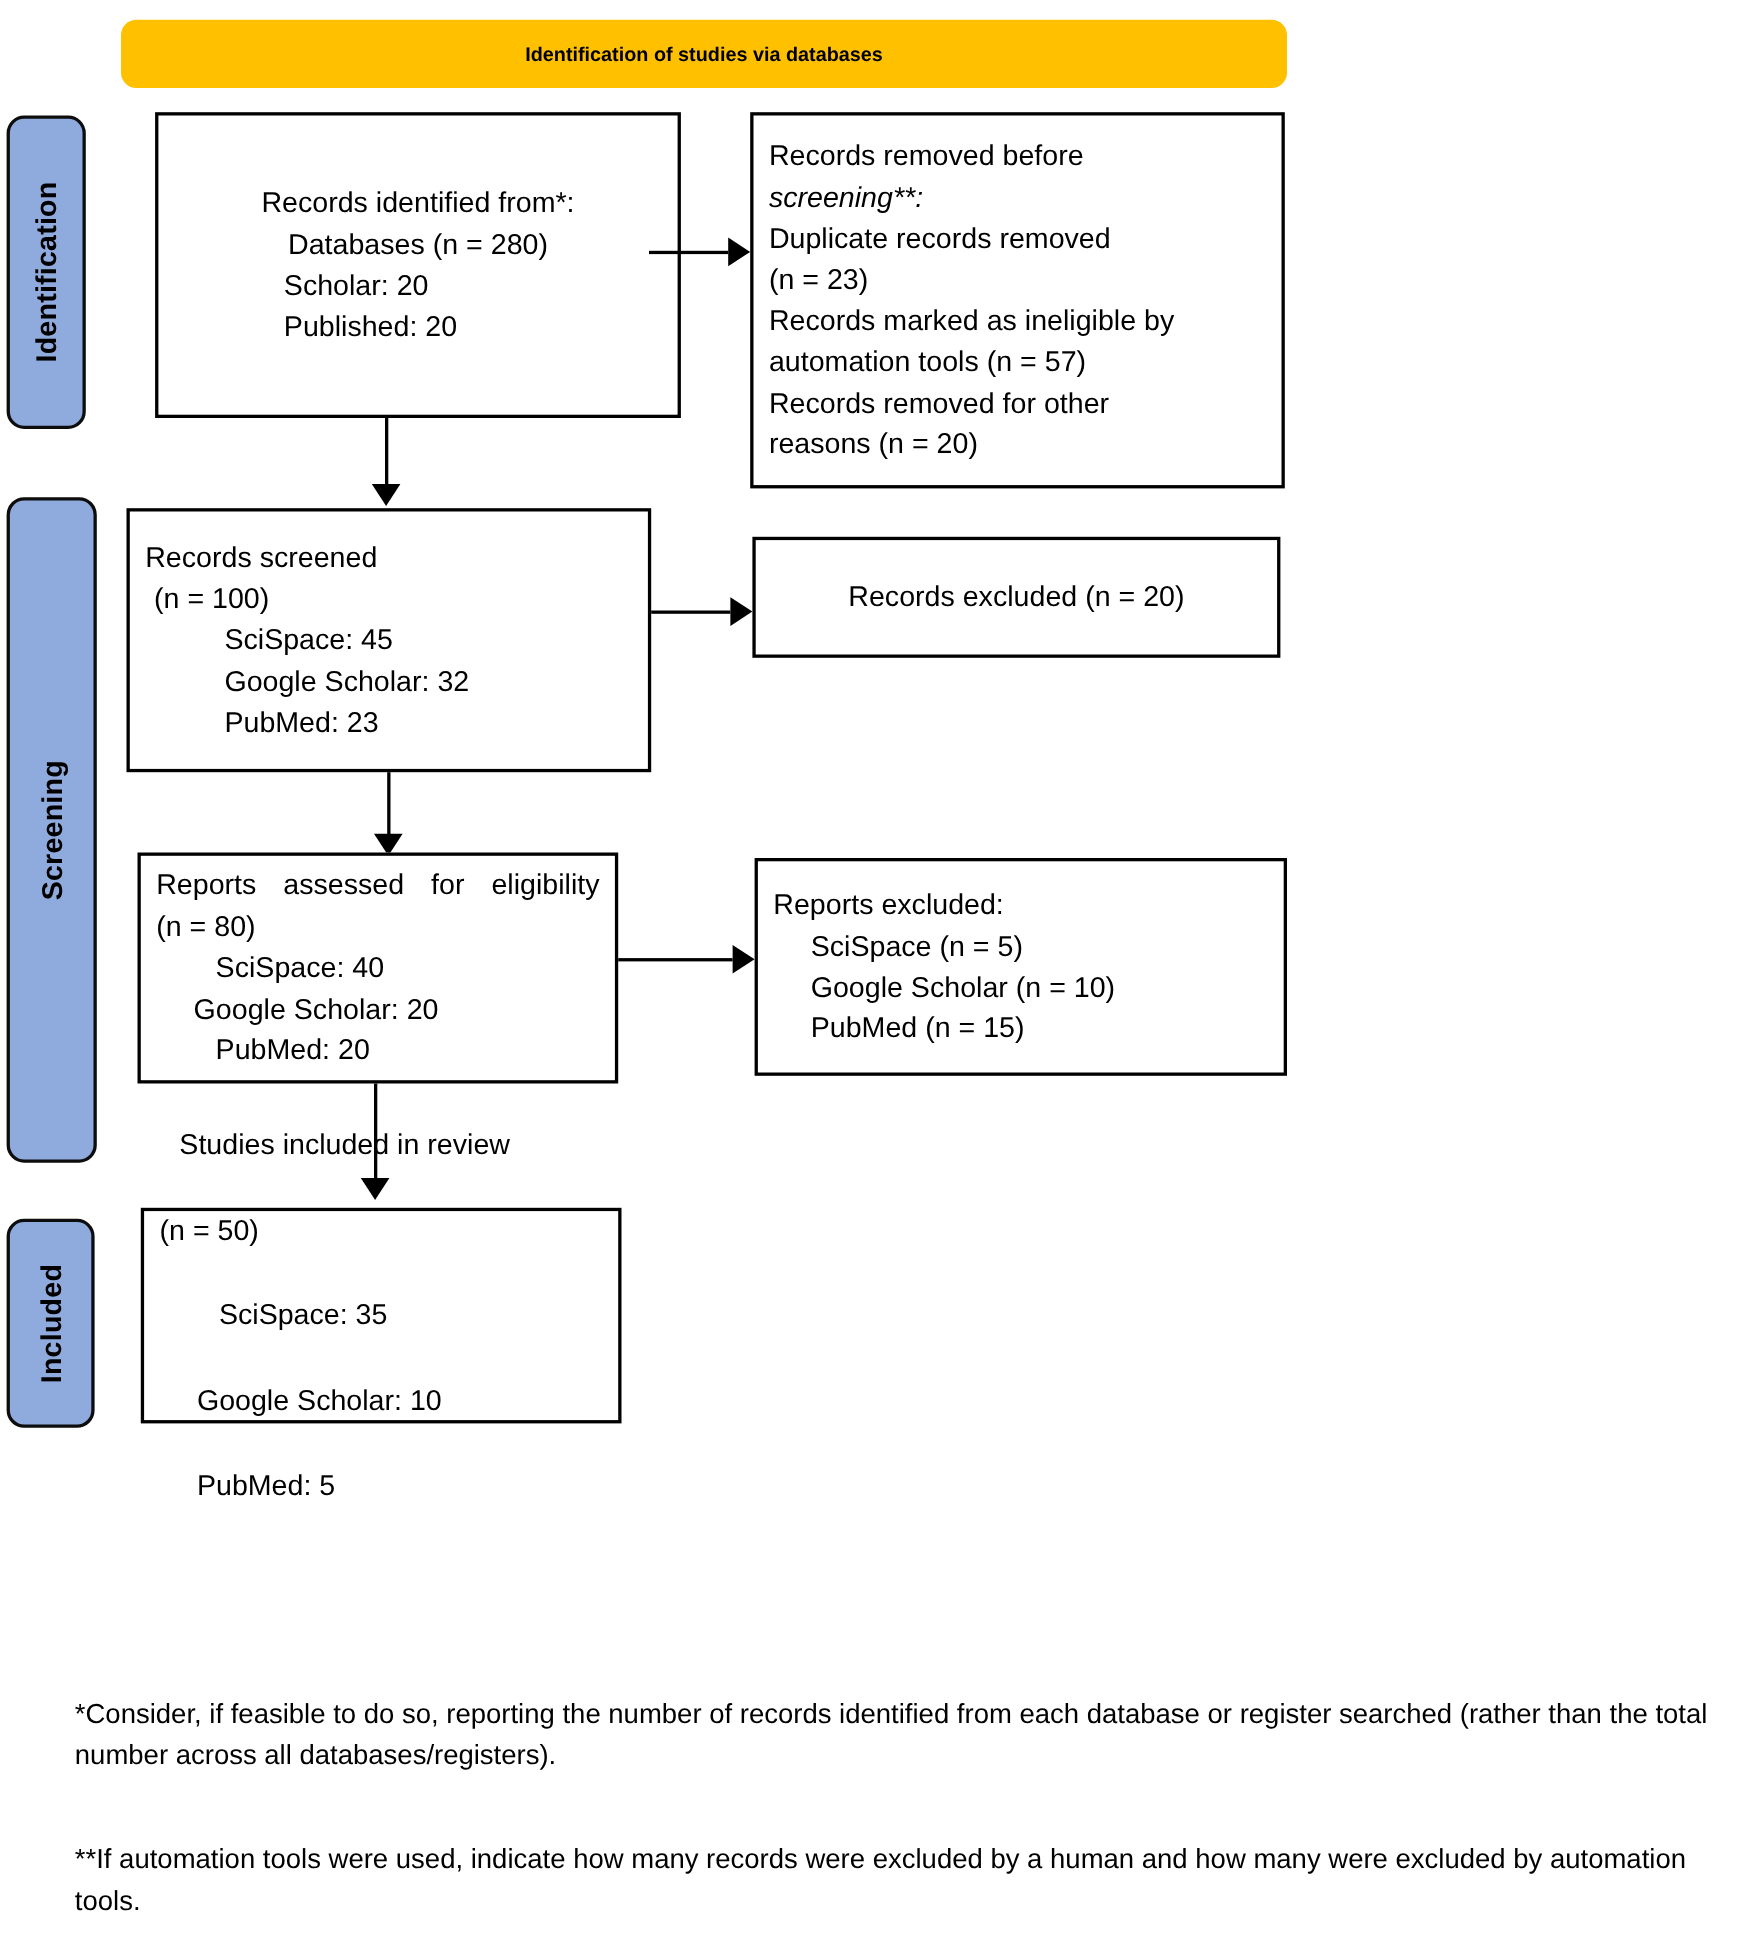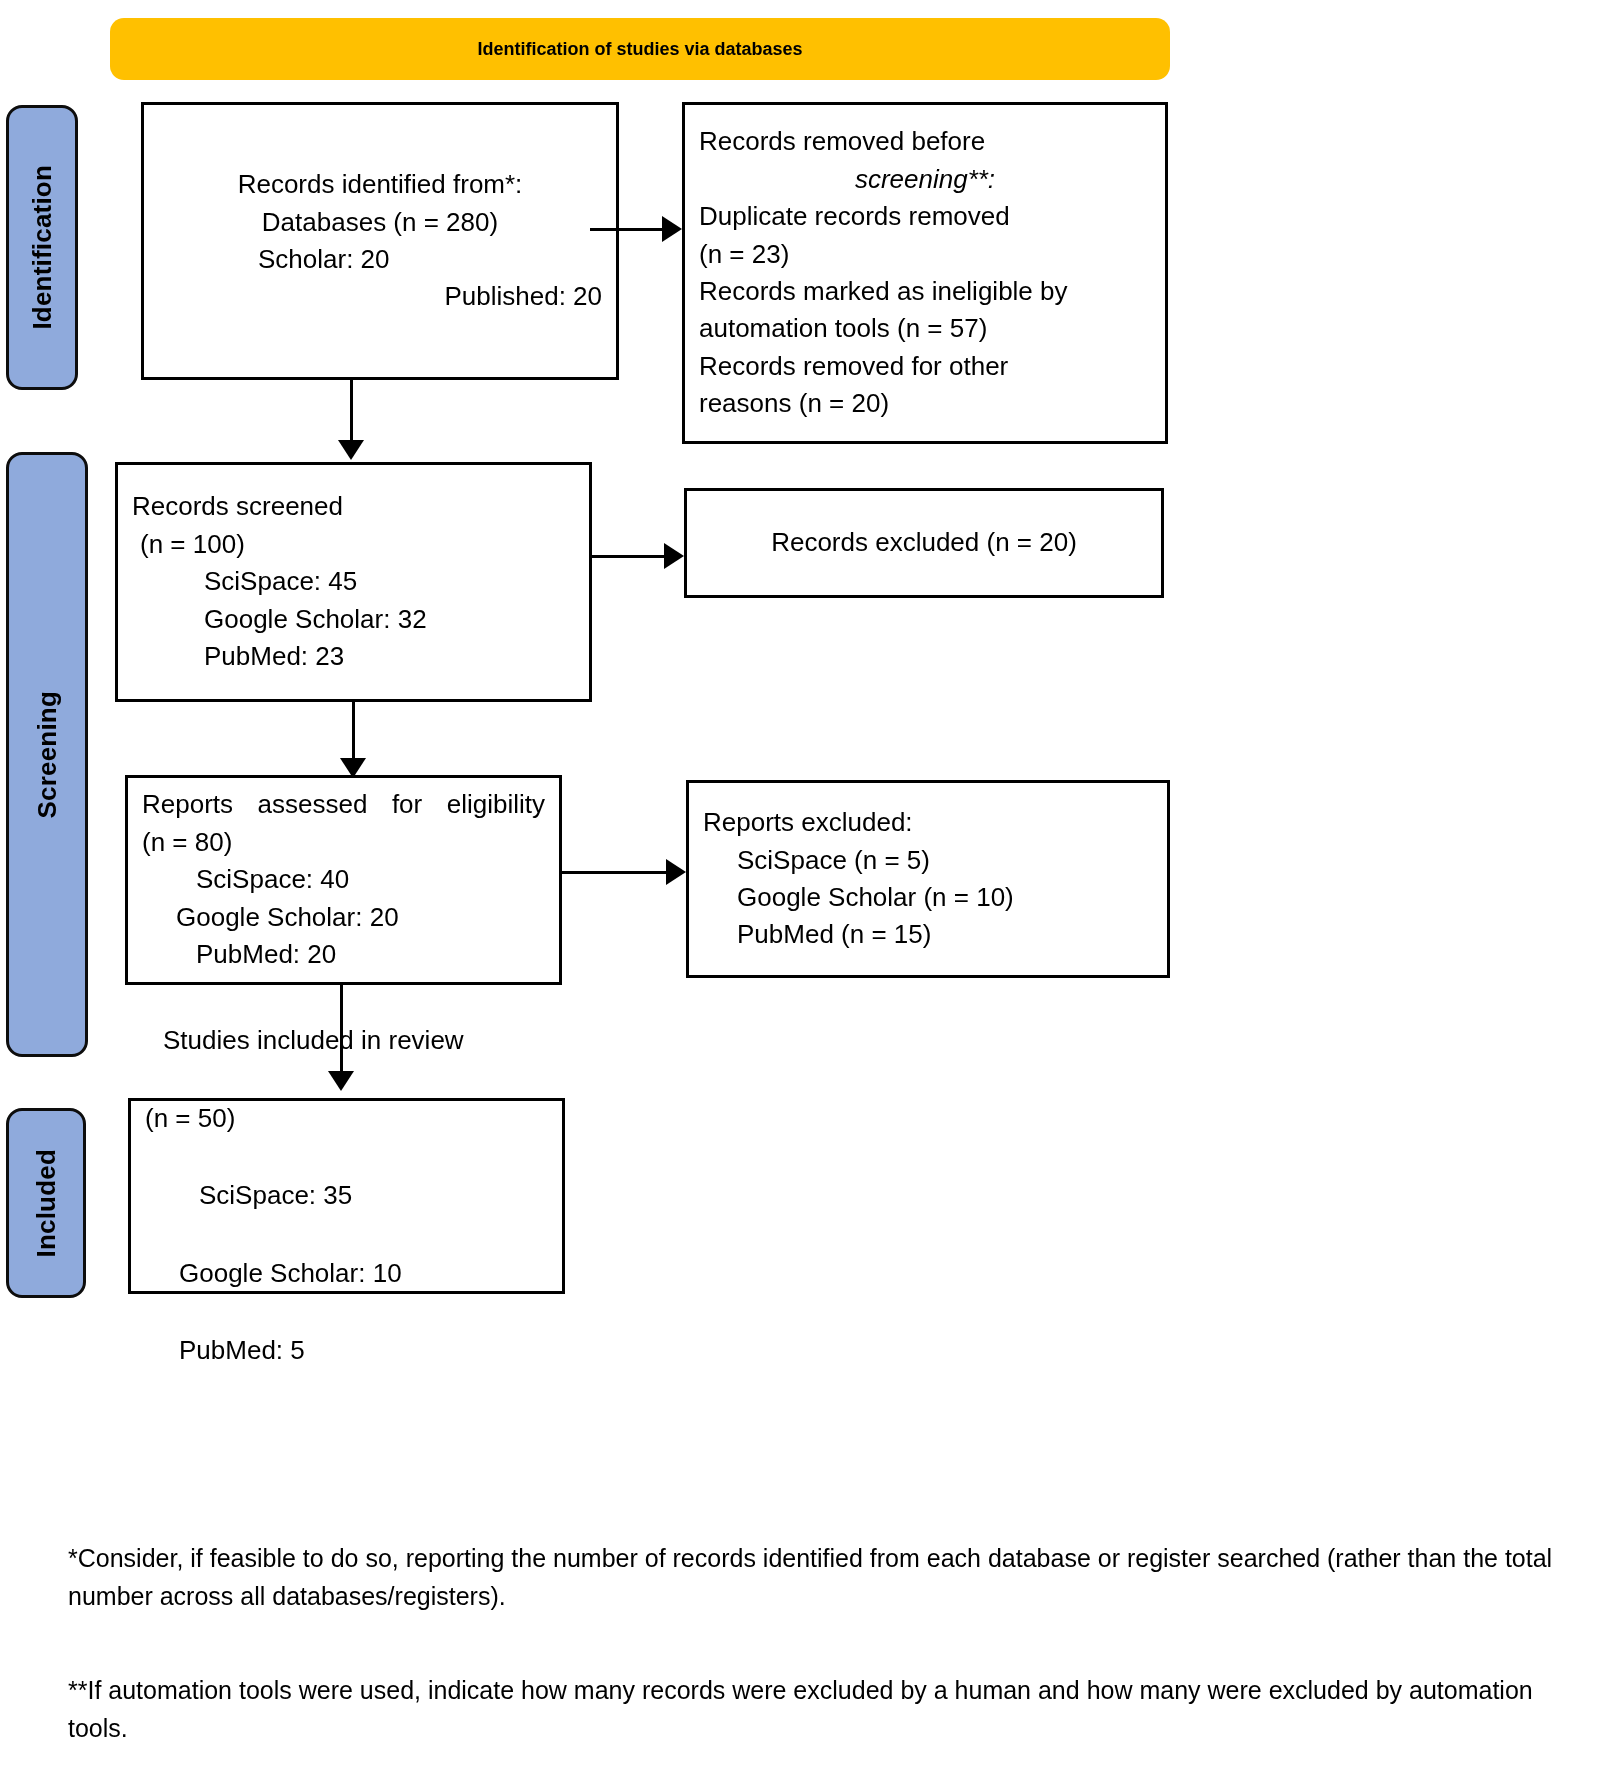--- a/index.html
+++ b/index.html
@@ -67,21 +67,21 @@
     flex-direction: column;
     justify-content: center;
   }
   .box .line {
     font-size: 26px;
     line-height: 1.44;
     white-space: pre-wrap;
     color: #000000;
   }
   .box.box-center .line { text-align: center; }
-  .box .line.italic { font-style: italic; text-align: center; }
+  .box .line.italic { font-style: italic; }
   .box .line.just { text-align: justify; text-align-last: justify; }
   .box .line.indent1 { padding-left: 34px; }
   .box .line.indent2 { padding-left: 54px; }
   .box .line.indent3 { padding-left: 72px; }
 
   
   .vline {
     position: absolute;
     width: 0;
     border-left: 3px solid #000000;
@@ -135,21 +135,21 @@
   </div>
 
   <div class="phase-bar" style="left:6px; top:1108px; width:80px; height:190px;">
     <span class="phase-label">Included</span>
   </div>
 
   <div class="box box-center" style="left:112px; top:102px; width:478px; height:278px;margin-left:29px;">
     <div class="line">Records identified from*:</div>
     <div class="line">Databases (n = 280)</div>
     <div class="line" style="text-align:left; padding-left:100px;">Scholar: 20</div>
-    <div class="line" style="text-align:right; padding-left:100px;">Published: 20</div>
+    <div class="line" style="text-align:left; padding-left:100px;">Published: 20</div>
   </div>
 
   <div class="box" style="left:682px; top:102px; width:486px; height:342px;padding-left:14px;">
     <div class="line">Records removed before</div>
     <div class="line italic">screening**:</div>
     <div class="line">Duplicate records removed</div>
     <div class="line">(n = 23)</div>
     <div class="line">Records marked as ineligible by</div>
     <div class="line">automation tools (n = 57)</div>
     <div class="line">Records removed for other</div>

